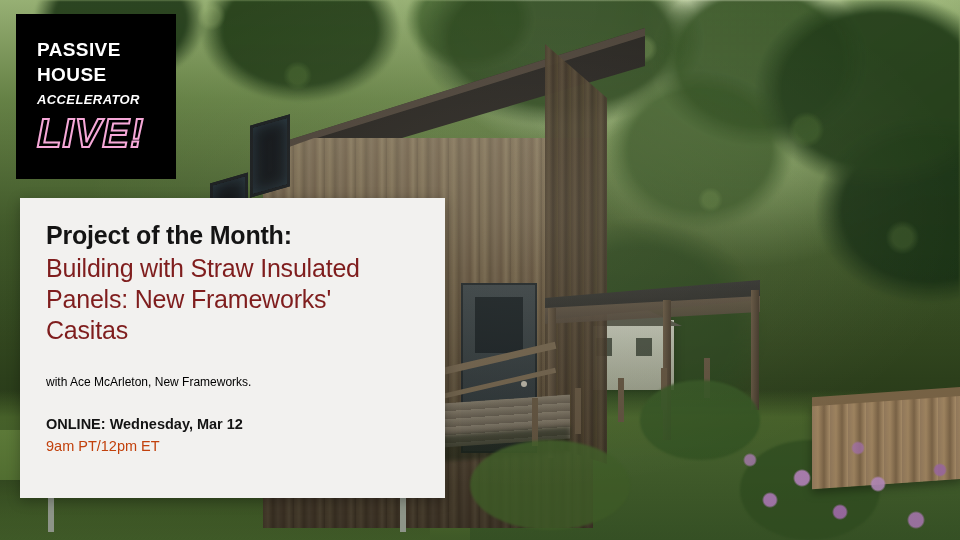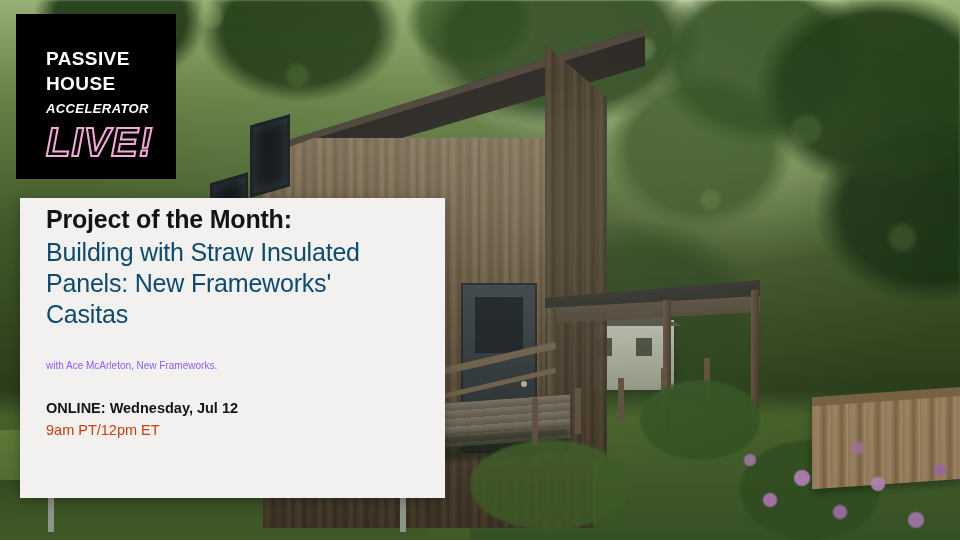--- a/index.html
+++ b/index.html
@@ -176,53 +176,53 @@
   .shrub{position:absolute;border-radius:50%;filter:blur(1px);}
 
   
   .grade{position:absolute;inset:0;background:
       radial-gradient(ellipse at 55% 40%, rgba(255,250,225,.10), rgba(0,0,0,0) 60%),
       linear-gradient(180deg, rgba(0,0,0,.05), rgba(0,0,0,.18));}
 
   
   .logo{
     position:absolute;left:16px;top:14px;width:160px;height:165px;
-    background:#000;padding:16px;box-sizing:border-box;
+    background:#000;padding:7px;box-sizing:border-box;
     display:flex;flex-direction:column;justify-content:flex-start;
   }
   .logo-inner{padding:16px 12px 10px 14px;}
   .logo-line{
     color:#ffffff;font-weight:700;letter-spacing:.4px;
     font-size:19px;line-height:25px;text-transform:uppercase;
     font-family:"Liberation Sans", sans-serif;
   }
   .logo-line.small{font-size:13px;font-style:italic;}
   .logo-live{
     font-size:40px;line-height:42px;font-weight:700;font-style:italic;
     color:#000;-webkit-text-stroke:2px #f6a8d8;text-stroke:2px #f6a8d8;
     letter-spacing:1px;
   }
 
   
   .panel{
     position:absolute;left:20px;top:198px;width:425px;height:300px;
     background:#f2f1ef;
     box-shadow:0 3px 12px rgba(0,0,0,.28);
-    padding:6px 26px 0 26px;box-sizing:border-box;
+    padding:22px 26px 0 26px;box-sizing:border-box;
   }
   .panel h1{
     margin:0;font-size:25px;line-height:31px;font-weight:700;color:#141414;
     letter-spacing:-.2px;
   }
   .panel .sub{
-    margin:2px 0 0 0;font-size:25px;line-height:31px;font-weight:400;color:#0c4a6e;
+    margin:2px 0 0 0;font-size:25px;line-height:31px;font-weight:400;color:#7f1d1d;
     letter-spacing:-.2px;
   }
   .panel .with{
-    margin:26px 0 0 0;font-size:10px;line-height:20px;color:#8b5cf6;font-weight:400;
+    margin:26px 0 0 0;font-size:12px;line-height:20px;color:#000000;font-weight:400;
   }
   .panel .when{
     margin:22px 0 0 0;font-size:14.5px;line-height:21px;color:#141414;font-weight:700;
   }
   .panel .time{
     margin:1px 0 0 0;font-size:14.5px;line-height:21px;color:#c2410c;font-weight:400;
   }
   
   .leg{position:absolute;width:6px;height:36px;background:#8d9488;}
   .leg.l1{left:48px;top:496px;}
@@ -299,17 +299,17 @@
       <div class="logo-live">LIVE!</div>
     </div>
   </div>
 
   <div class="leg l1"></div>
   <div class="leg l2"></div>
   <div class="panel">
     <h1>Project of the Month:</h1>
     <p class="sub">Building with Straw Insulated Panels: New Frameworks' Casitas</p>
     <p class="with">with Ace McArleton, New Frameworks.</p>
-    <p class="when">ONLINE: Wednesday, Jul 12</p>
+    <p class="when">ONLINE: Wednesday, Mar 12</p>
     <p class="time">9am PT/12pm ET</p>
   </div>
 
 </div>
 
 </body></html>

